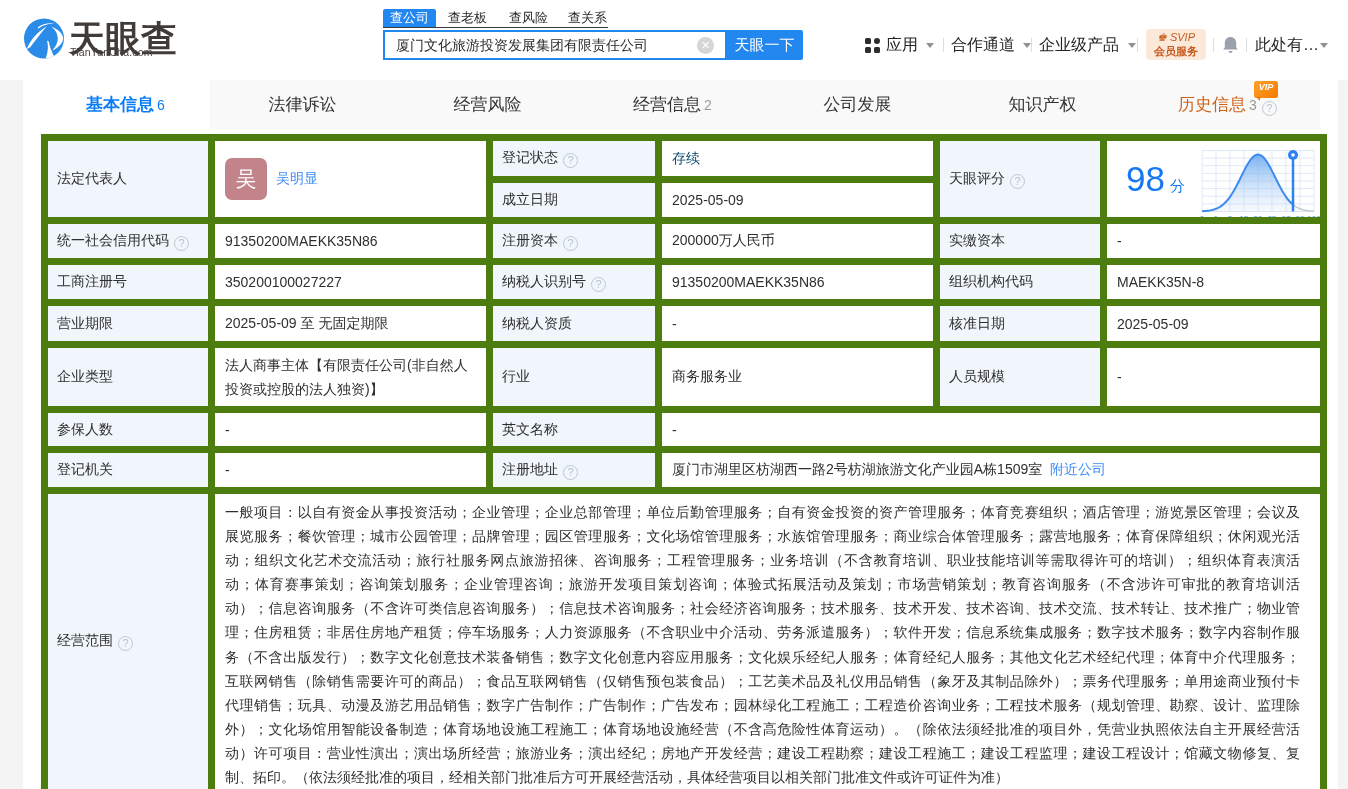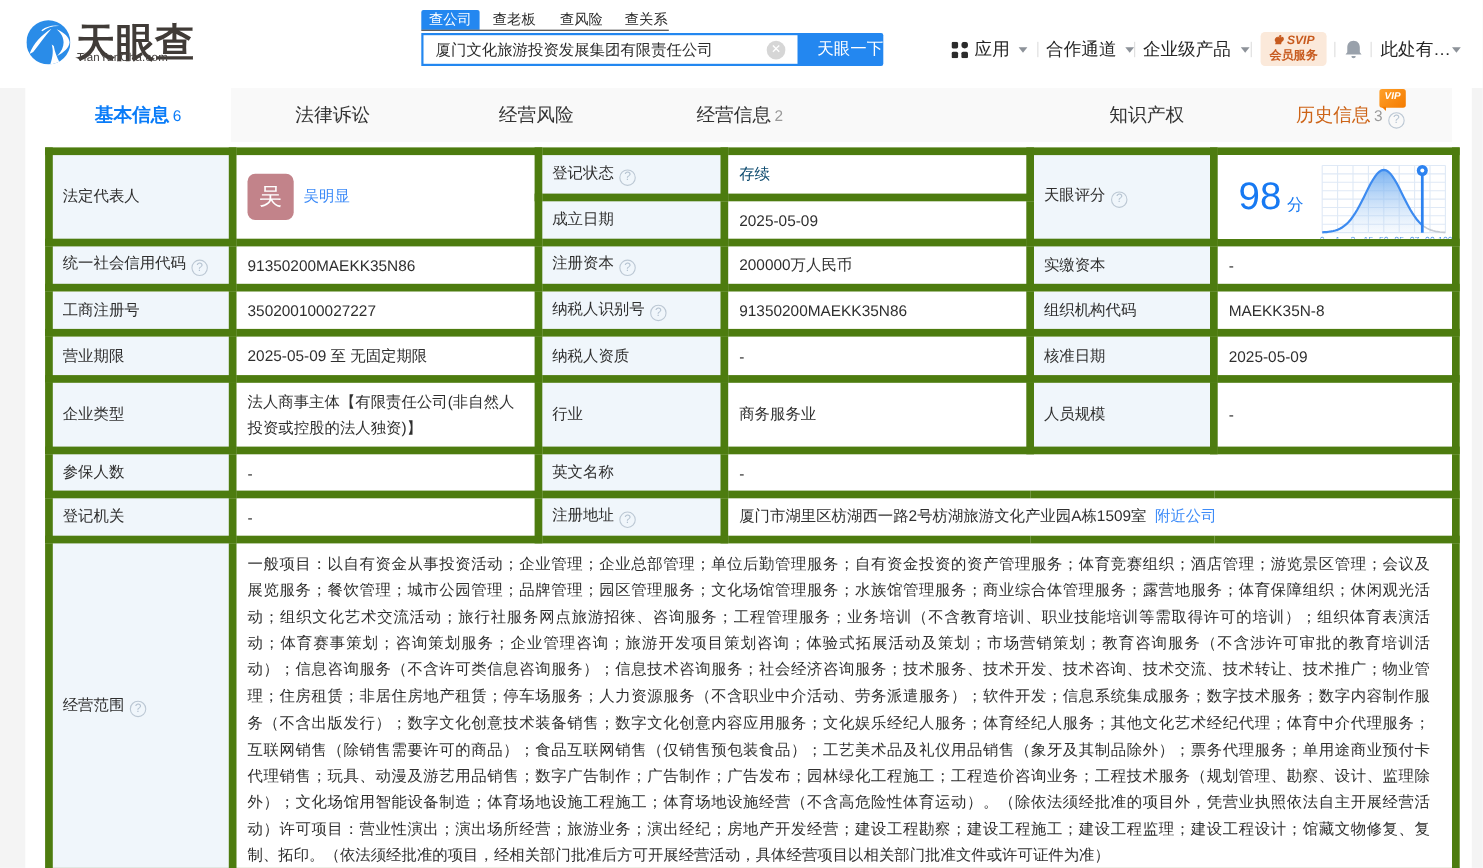--- a/index.html
+++ b/index.html
@@ -11,26 +11,26 @@
 .brand-cn{position:absolute;left:69px;top:15px;font-size:36px;font-weight:bold;color:#403b37;letter-spacing:0}
 .brand-en{position:absolute;left:70px;top:46px;font-size:10.5px;font-weight:normal;color:#474341;letter-spacing:.2px}
 .redbox{position:absolute;left:162px;top:19px;width:207px;height:40px;background:#d84040;border-radius:3px;color:#fff;padding:3px 6px 0 6px}
 .redbox .l1{font-size:12.5px;letter-spacing:6.3px;white-space:nowrap;line-height:17px}
 .redbox .l2{font-size:13px;letter-spacing:0.5px;white-space:nowrap;line-height:17px}
 .stab{position:absolute;top:9px;height:18px;line-height:18px;font-size:13px;color:#2b2b2b;text-align:center}
 .stab.on{background:#2387f0;color:#fff;border-radius:2px 2px 0 0}
 .sline{position:absolute;left:383px;top:27px;width:225px;height:1px;background:#3a3a3a}
 .sinput{position:absolute;left:383px;top:30px;width:344px;height:30px;border:2px solid #2387f0;background:#fff;font-size:14px;line-height:26px;padding-left:11px;white-space:nowrap;color:#2b2b2b}
 .sclear{position:absolute;left:697px;top:37px;width:17px;height:17px;border-radius:50%;background:#d6d6d6;color:#fff;font-size:11px;line-height:17px;text-align:center}
-.sbtn{position:absolute;left:726px;top:30px;width:77px;height:30px;background:#2387f0;color:#fff;font-size:15px;line-height:30px;text-align:right;border-radius:0 2px 2px 0}
+.sbtn{position:absolute;left:726px;top:30px;width:77px;height:30px;background:#2387f0;color:#fff;font-size:15px;line-height:30px;text-align:center;border-radius:0 2px 2px 0}
 .nav-t{position:absolute;top:35px;font-size:16px;color:#262626;white-space:nowrap}
 .nav-sep{position:absolute;top:38px;width:1px;height:14px;background:#ddd}
 .caret{position:absolute;width:0;height:0;border-left:4.5px solid transparent;border-right:4.5px solid transparent;border-top:5px solid #8d9299}
 .svip{position:absolute;left:1146px;top:29px;width:60px;height:31px;background:#fbe9da;border-radius:4px;text-align:center;color:#c75a1e;padding-top:1px}
-.svip .a{font-size:11px;font-weight:bold;font-style:italic;line-height:14px}
+.svip .a{font-size:11px;font-weight:normal;font-style:italic;line-height:14px}
 .svip .b{font-size:11px;font-weight:bold;line-height:14px;font-style:normal}
 
 .container{position:absolute;left:23px;top:80px;width:1315px;height:709px;background:#fff}
 .tabbar{position:absolute;left:18px;top:0;width:1279px;height:49px;background:#f9f9f9}
 .tab{position:absolute;top:0;height:49px;line-height:49px;text-align:center;font-size:17px;color:#333}
 .tab.on{background:#fff;color:#0a7cf8;font-weight:bold}
 .tab .n{font-size:14px;font-weight:normal;color:#0a7cf8;margin-left:3px}
 .tab .n2{font-size:14px;color:#999;margin-left:3px}
 .tab7{color:#cd6418}
 .vip{position:absolute;left:119px;top:1px;width:24px;height:17px;background:linear-gradient(135deg,#ffa02a,#f47b00);border-radius:2.5px;color:#fff;font-size:9px;font-weight:bold;font-style:italic;line-height:13px;text-align:center}
@@ -110,20 +110,21 @@
   <div class="nav-t" style="left:1255px">此处有…</div>
   <div class="caret" style="left:1320px;top:43px"></div>
 </div>
 
 <div class="container">
   <div class="tabbar">
     <div class="tab on" style="left:0;width:169px">基本信息<span class="n">6</span></div>
     <div class="tab" style="left:169px;width:185px">法律诉讼</div>
     <div class="tab" style="left:354px;width:185px">经营风险</div>
     <div class="tab" style="left:539px;width:185px">经营信息<span class="n2">2</span></div>
+    <div class="tab" style="left:724px;width:185px">公司发展</div>
     <div class="tab" style="left:909px;width:185px">知识产权</div>
     <div class="tab tab7" style="left:1094px;width:185px">历史信息<span class="n2">3</span><span class="qm">?</span><span class="vip">VIP</span></div>
   </div>
   <table>
     <colgroup>
         <col style="width:167px">
         <col style="width:278px">
         <col style="width:169px">
         <col style="width:278px">
         <col style="width:167px">

